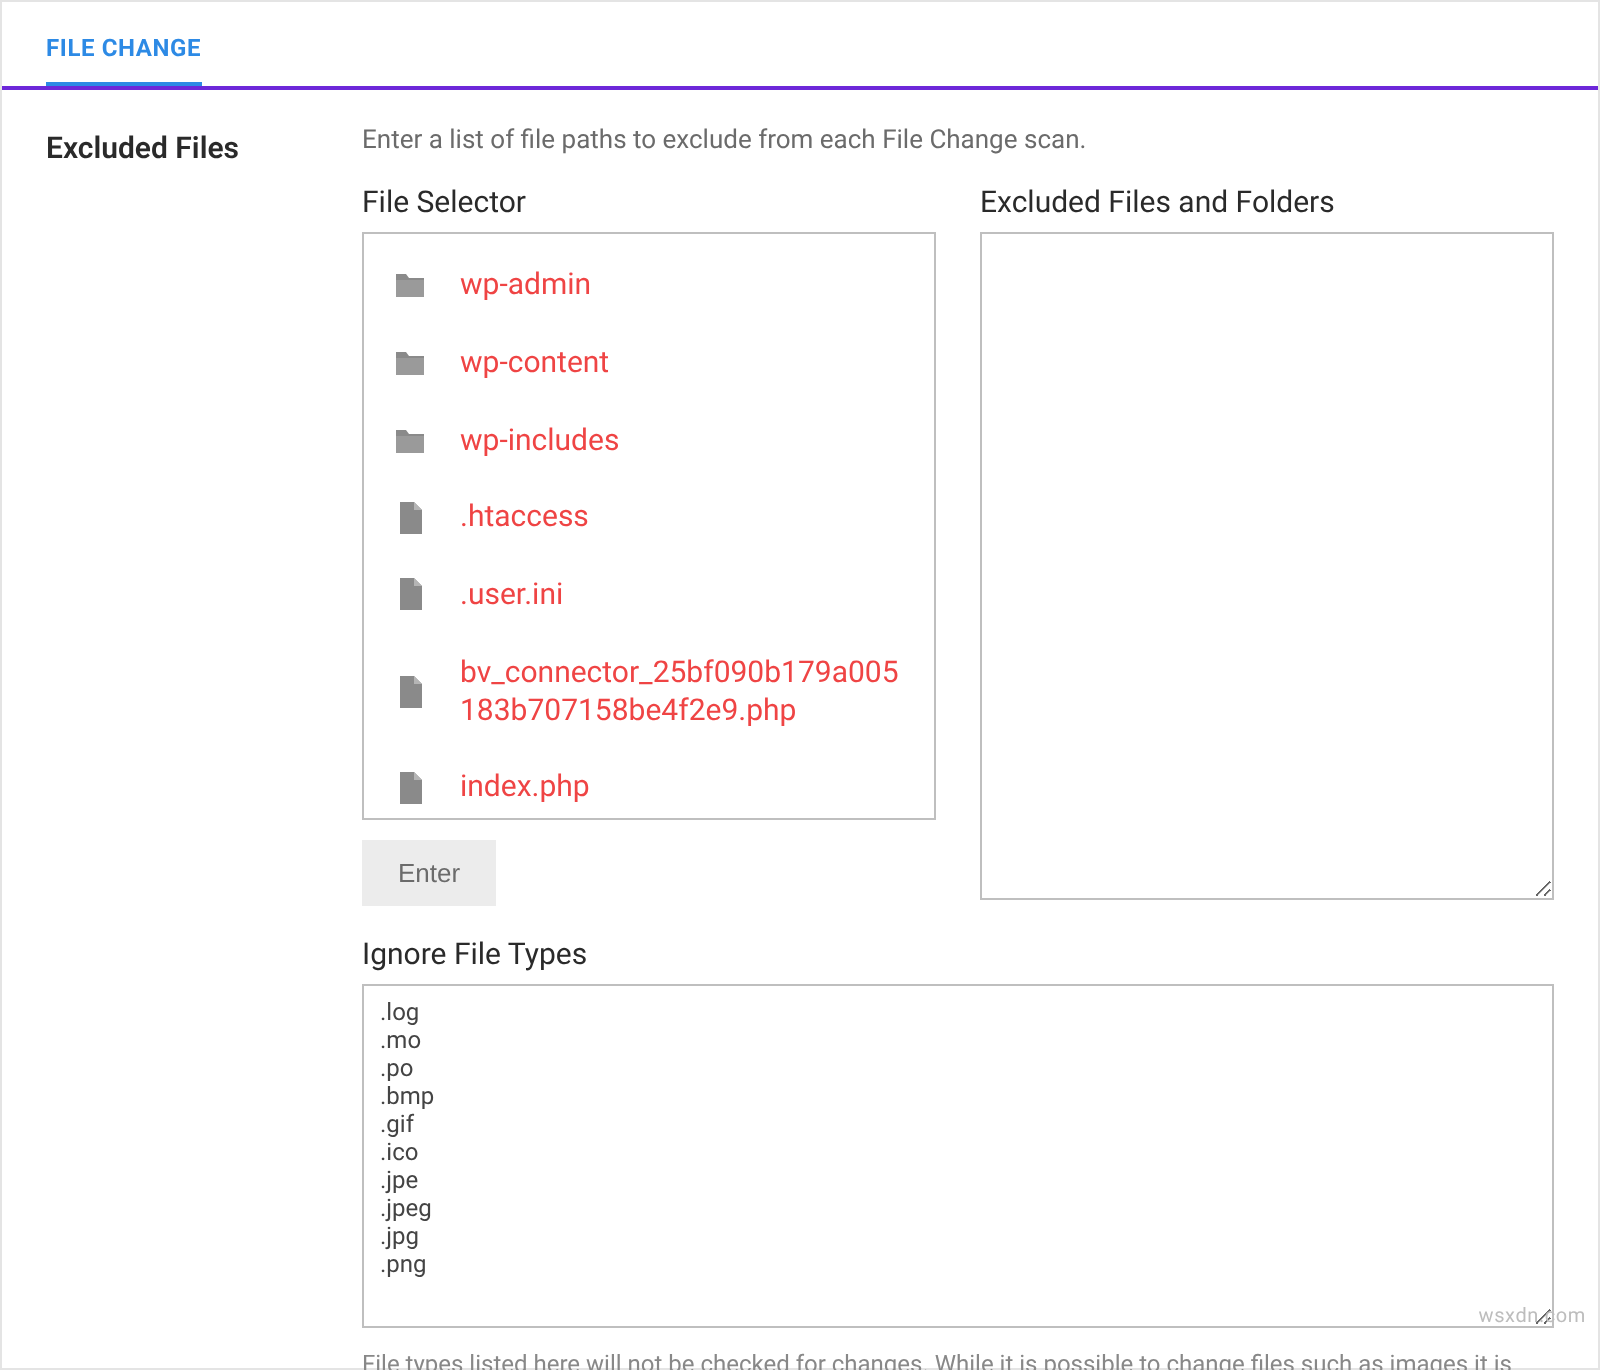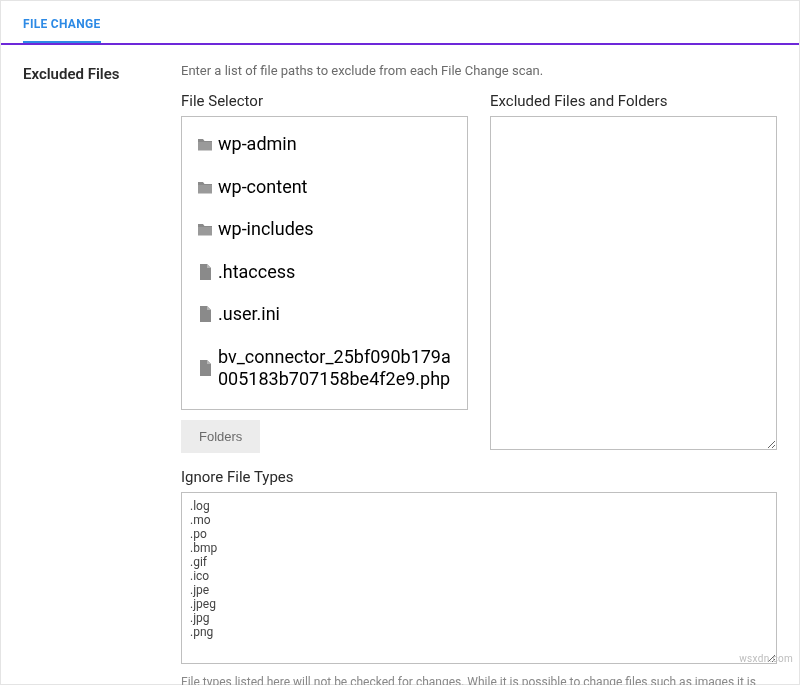--- a/index.html
+++ b/index.html
@@ -68,24 +68,24 @@
   .filebox {
     border: 1px solid #bfbfbf;
     height: 294px;
     overflow-y: auto;
     padding: 6px 0;
   }
   .file-item {
     display: flex;
     align-items: center;
     padding: 10px 14px;
-    font-size: 18px;
-    color: #000000;
+    font-size: 15px;
+    color: #ef4444;
     cursor: pointer;
-    gap: 4px;
+    gap: 16px;
     line-height: 1.25;
   }
   .file-item.longname { word-break: break-all; }
   .icon-slot { flex: 0 0 18px; display:flex; align-items:center; justify-content:center;}
   .select-btn {
     margin-top: 10px;
     background: #ececec;
     border: none;
     color: #6b6b6b;
     font-size: 13px;
@@ -206,21 +206,21 @@
               <div class="file-item">
                 <span class="icon-slot">
                   <svg width="13" height="16" viewBox="0 0 13 16">
                     <path fill="#8a8a8a" d="M1 0h7l4 4v12H1z"></path>
                     <path fill="#b5b5b5" d="M8 0l4 4H8z"></path>
                   </svg>
                 </span>
                 <span>index.php</span>
               </div>
             </div>
-          <button class="select-btn">Folders</button>
+          <button class="select-btn">Enter</button>
         </div>
         <div class="col">
           <div class="sublabel">Excluded Files and Folders</div>
           <textarea class="excluded-area" style=""></textarea>
         </div>
       </div>
 
       <div class="ignore-row">
         <div class="sublabel">Ignore File Types</div>
         <textarea class="ignore-area" style="">.log

